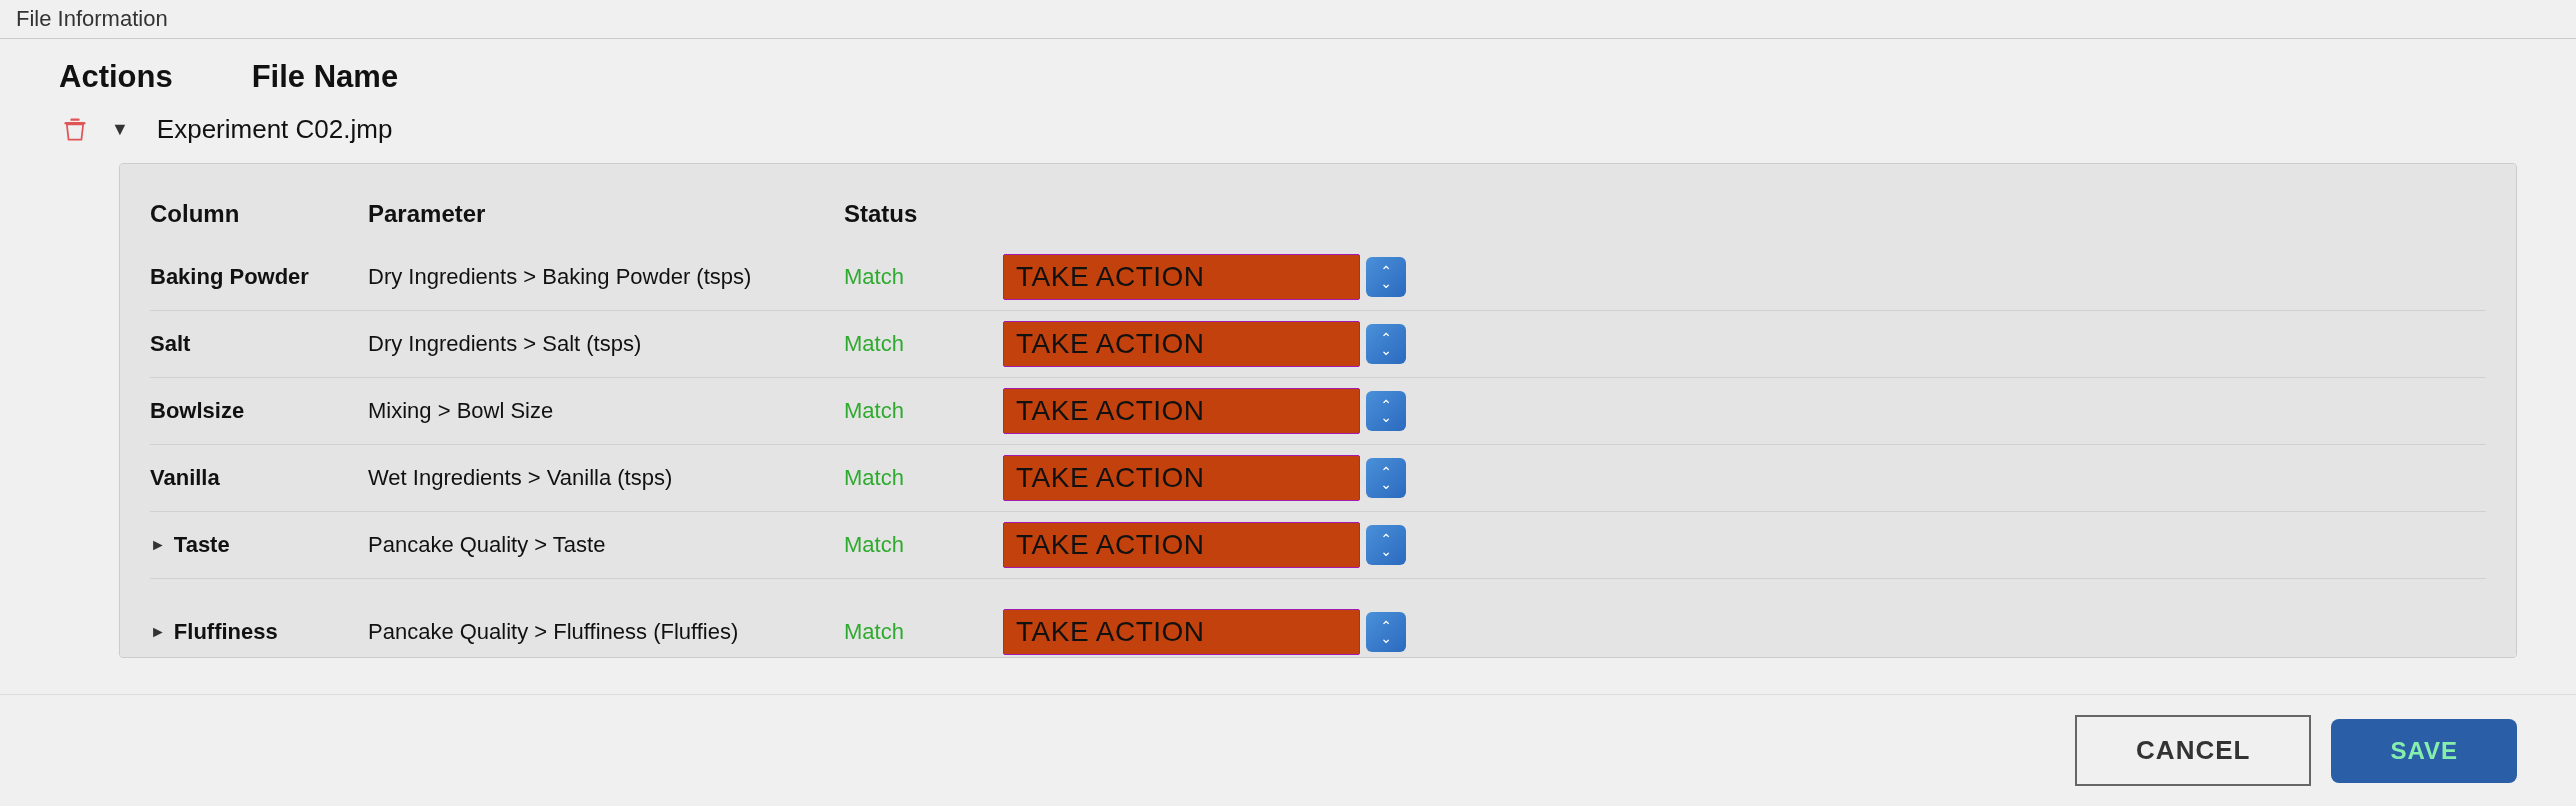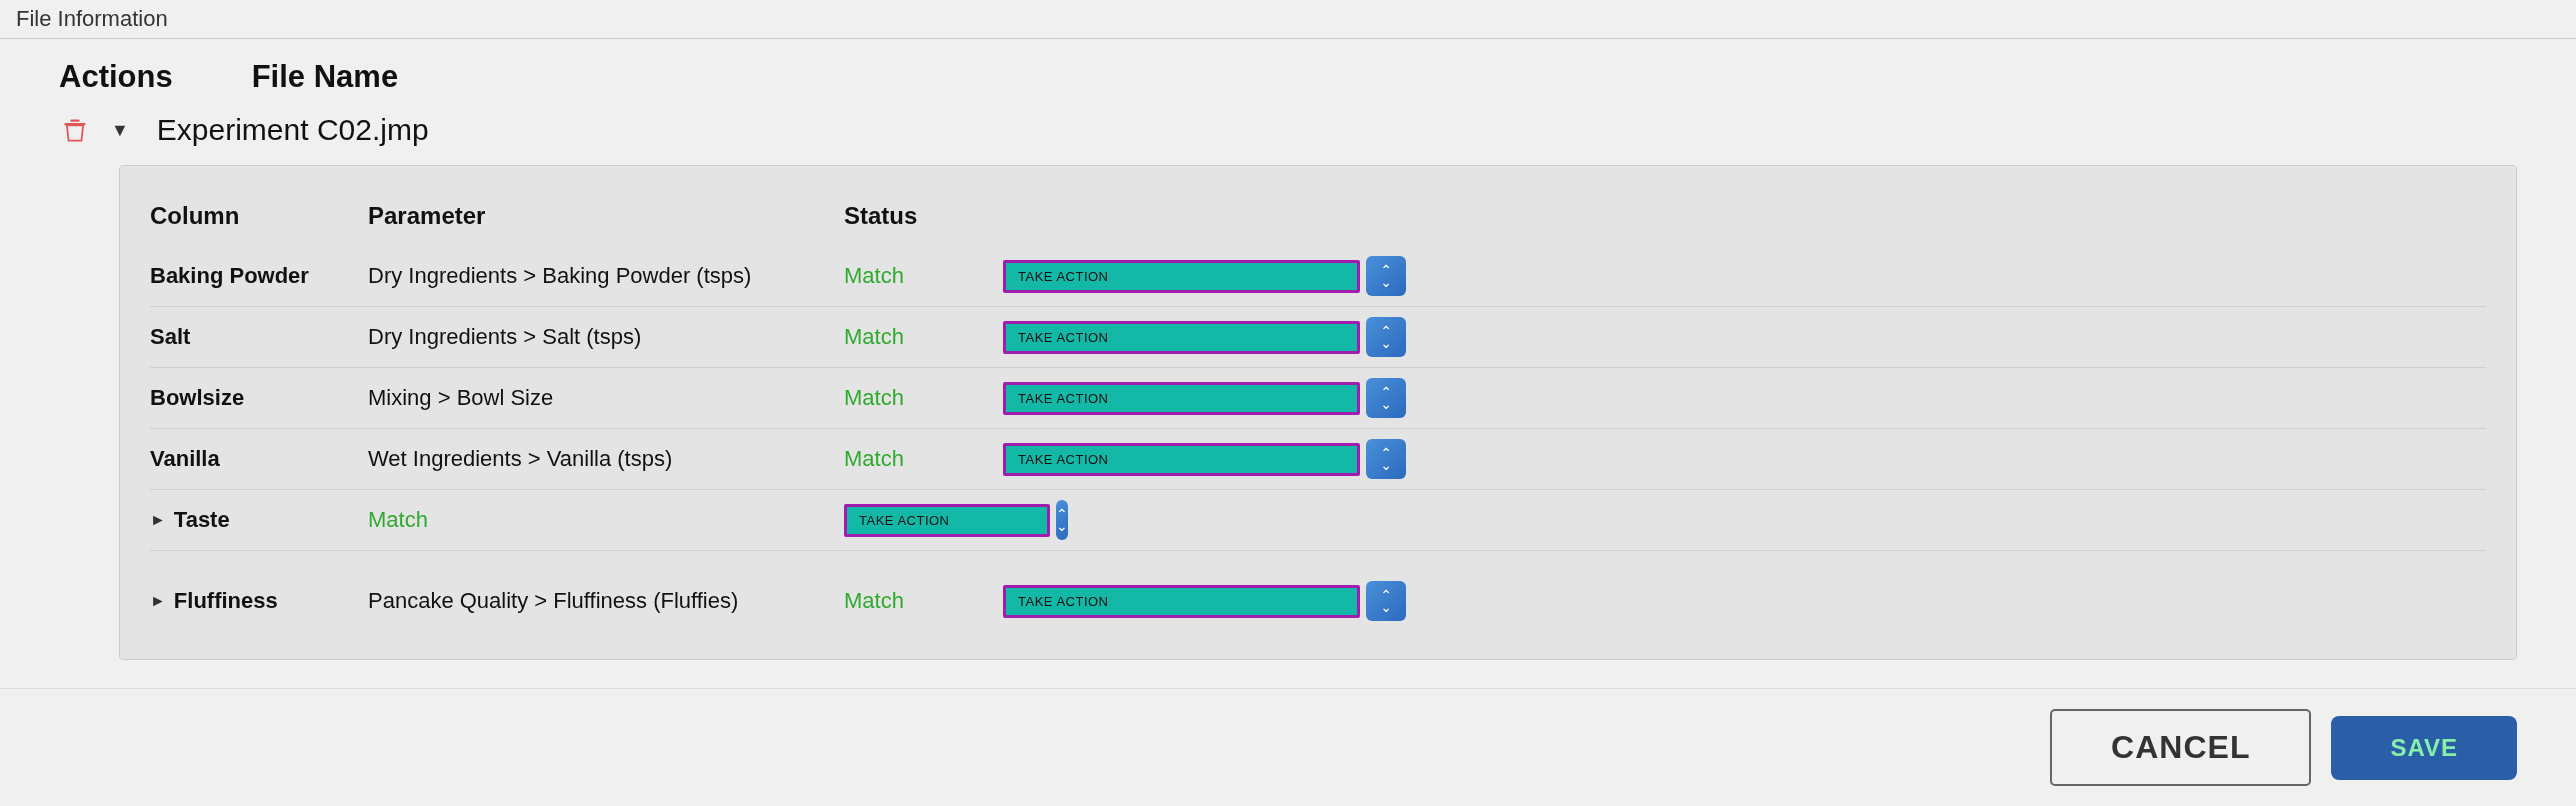--- a/index.html
+++ b/index.html
@@ -64,21 +64,21 @@
       height: 28px;
     }
 
     .triangle-icon {
       font-size: 18px;
       color: #333;
       cursor: pointer;
     }
 
     .file-name {
-      font-size: 30px;
+      font-size: 26px;
       color: #111;
       margin-left: 8px;
     }
 
     .inner-table-container {
       margin: 10px 59px 10px 119px;
       background: #e4e4e4;
       border-radius: 4px;
       border: 1px solid #ccc;
       padding: 20px 30px 30px 30px;
@@ -144,24 +144,24 @@
     }
 
     .cell-action {
       display: flex;
       align-items: center;
       gap: 6px;
     }
 
     .action-dropdown {
       flex: 1;
-      border: 3px solid #a21caf;
-      background: #14b8a6;
+      border: 1px solid #a21caf;
+      background: #c2410c;
       padding: 6px 12px;
-      font-size: 13px;
+      font-size: 28px;
       color: #111;
       letter-spacing: 0.5px;
       border-radius: 2px;
       max-width: 357px;
     }
 
     .dropdown-btn {
       width: 40px;
       height: 40px;
       background: linear-gradient(135deg, #4a90d9 0%, #2b6abf 100%);
@@ -198,26 +198,26 @@
       align-items: center;
       padding: 20px 59px;
       gap: 20px;
       background: #f0f0f0;
       border-top: 1px solid #ddd;
       margin-top: auto;
     }
 
     .btn-cancel {
       padding: 18px 59px;
-      font-size: 32px;
+      font-size: 26px;
       font-weight: 600;
       background: transparent;
       border: 2px solid #666;
       color: #333;
-      border-radius: 5px;
+      border-radius: 0;
       cursor: pointer;
       letter-spacing: 1px;
     }
 
     .btn-save {
       padding: 18px 59px;
       font-size: 24px;
       font-weight: 600;
       background: #2a5fa8;
       border: none;
@@ -312,20 +312,21 @@
           <input class="action-dropdown" type="text" value="TAKE ACTION" readonly="" style="">
           <button class="dropdown-btn"></button>
         </div>
       </div>
 
       <div class="data-row">
         <div class="cell-column">
           <span class="expand-arrow">►</span>
           <span>Taste</span>
         </div>
+        <div class="cell-parameter">Pancake Quality &gt; Taste</div>
         <div class="cell-status">Match</div>
         <div class="cell-action">
           <input class="action-dropdown" type="text" value="TAKE ACTION" readonly="" style="">
           <button class="dropdown-btn"></button>
         </div>
       </div>
 
       <div class="spacer-row"></div>
 
       <div class="data-row">

